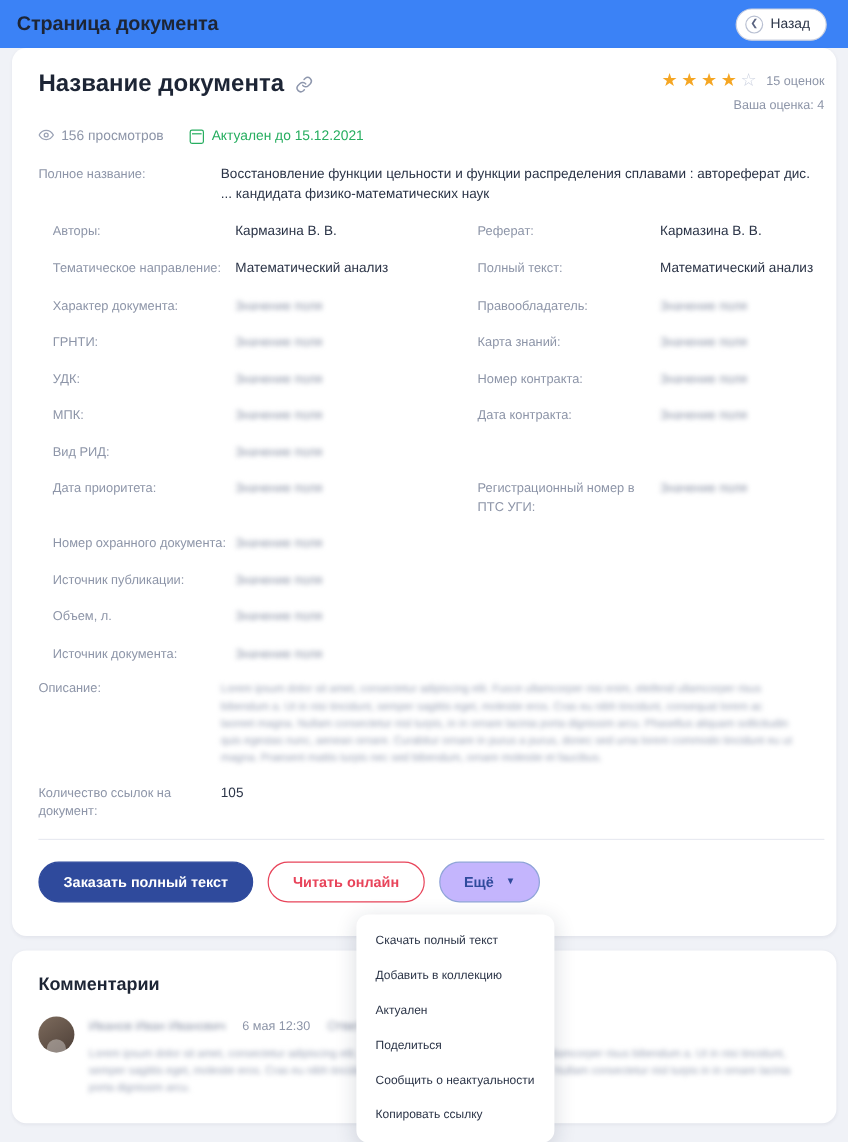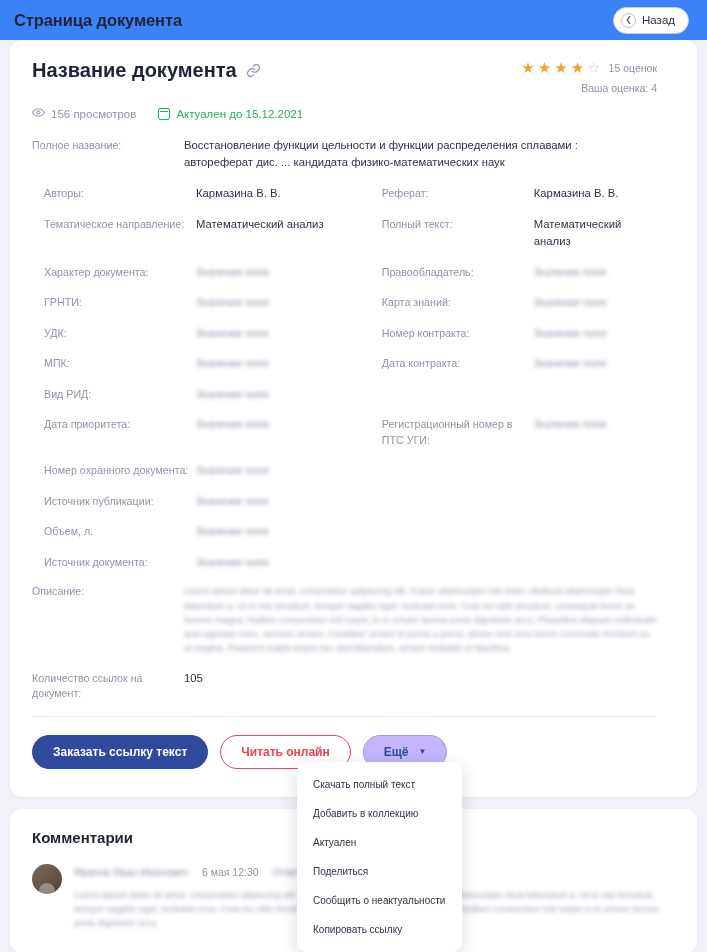--- a/index.html
+++ b/index.html
@@ -53,21 +53,21 @@
     line-height: 1;
   }
 
   
   .card {
     background: #ffffff;
     border-radius: 12px;
     margin: 0 10px 12px 10px;
     box-shadow: 0 1px 3px rgba(30,40,70,.06);
   }
-  .card-main { padding: 18px 40px 10px 22px; }
+  .card-main { padding: 18px 10px 10px 22px; }
 
   
   .title-row {
     display: flex;
     align-items: flex-start;
     justify-content: space-between;
   }
   .doc-title {
     font-size: 20px;
     font-weight: bold;
@@ -458,21 +458,21 @@
       <div class="frow">
         <div class="flabel">Количество ссылок на документ:</div>
         <div class="fvalue">105</div>
       </div>
 
     </div>
 
     <div class="divider"></div>
 
     <div class="actions">
-      <button class="btn btn-primary">Заказать ссылку текст</button>
+      <button class="btn btn-primary">Заказать полный текст</button>
       <button class="btn btn-outline-red">Читать онлайн</button>
       <button class="btn btn-outline-blue">
         <span>Ещё</span>
         <span class="chev">▼</span>
       </button>
     </div>
   </div>
 
   <div class="card card-comments">
     <h2 class="comments-title">Комментарии</h2>

